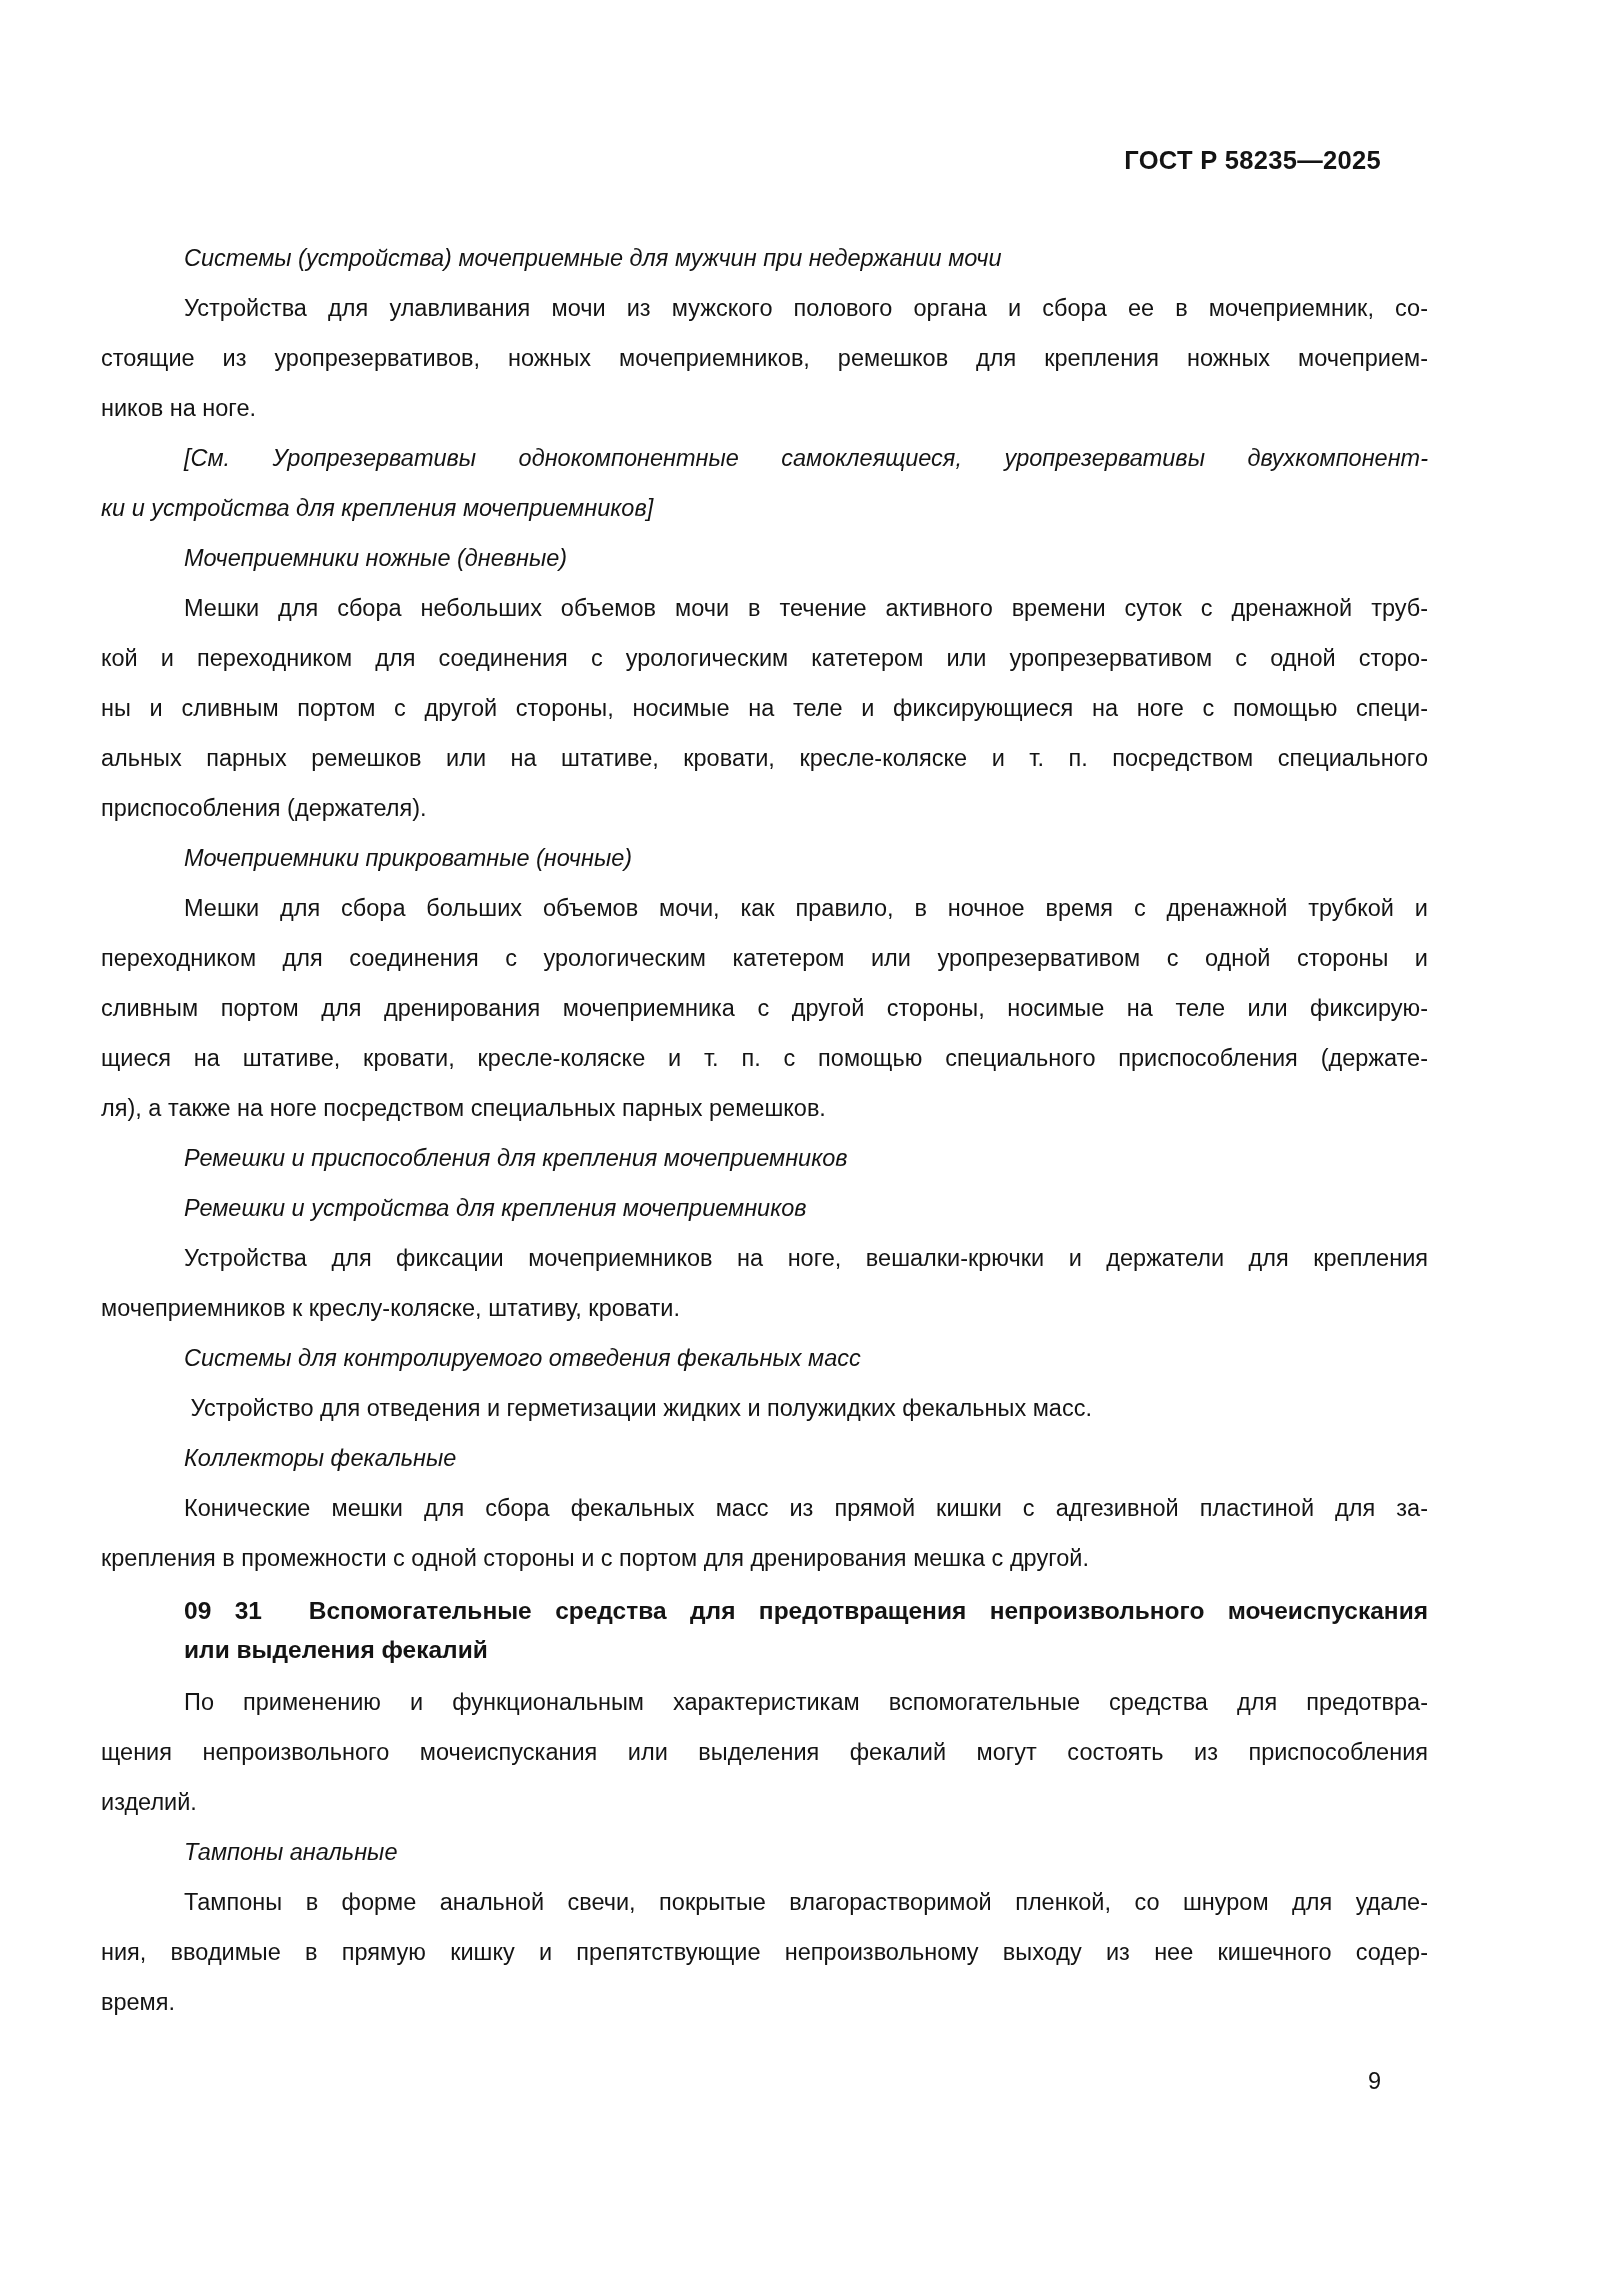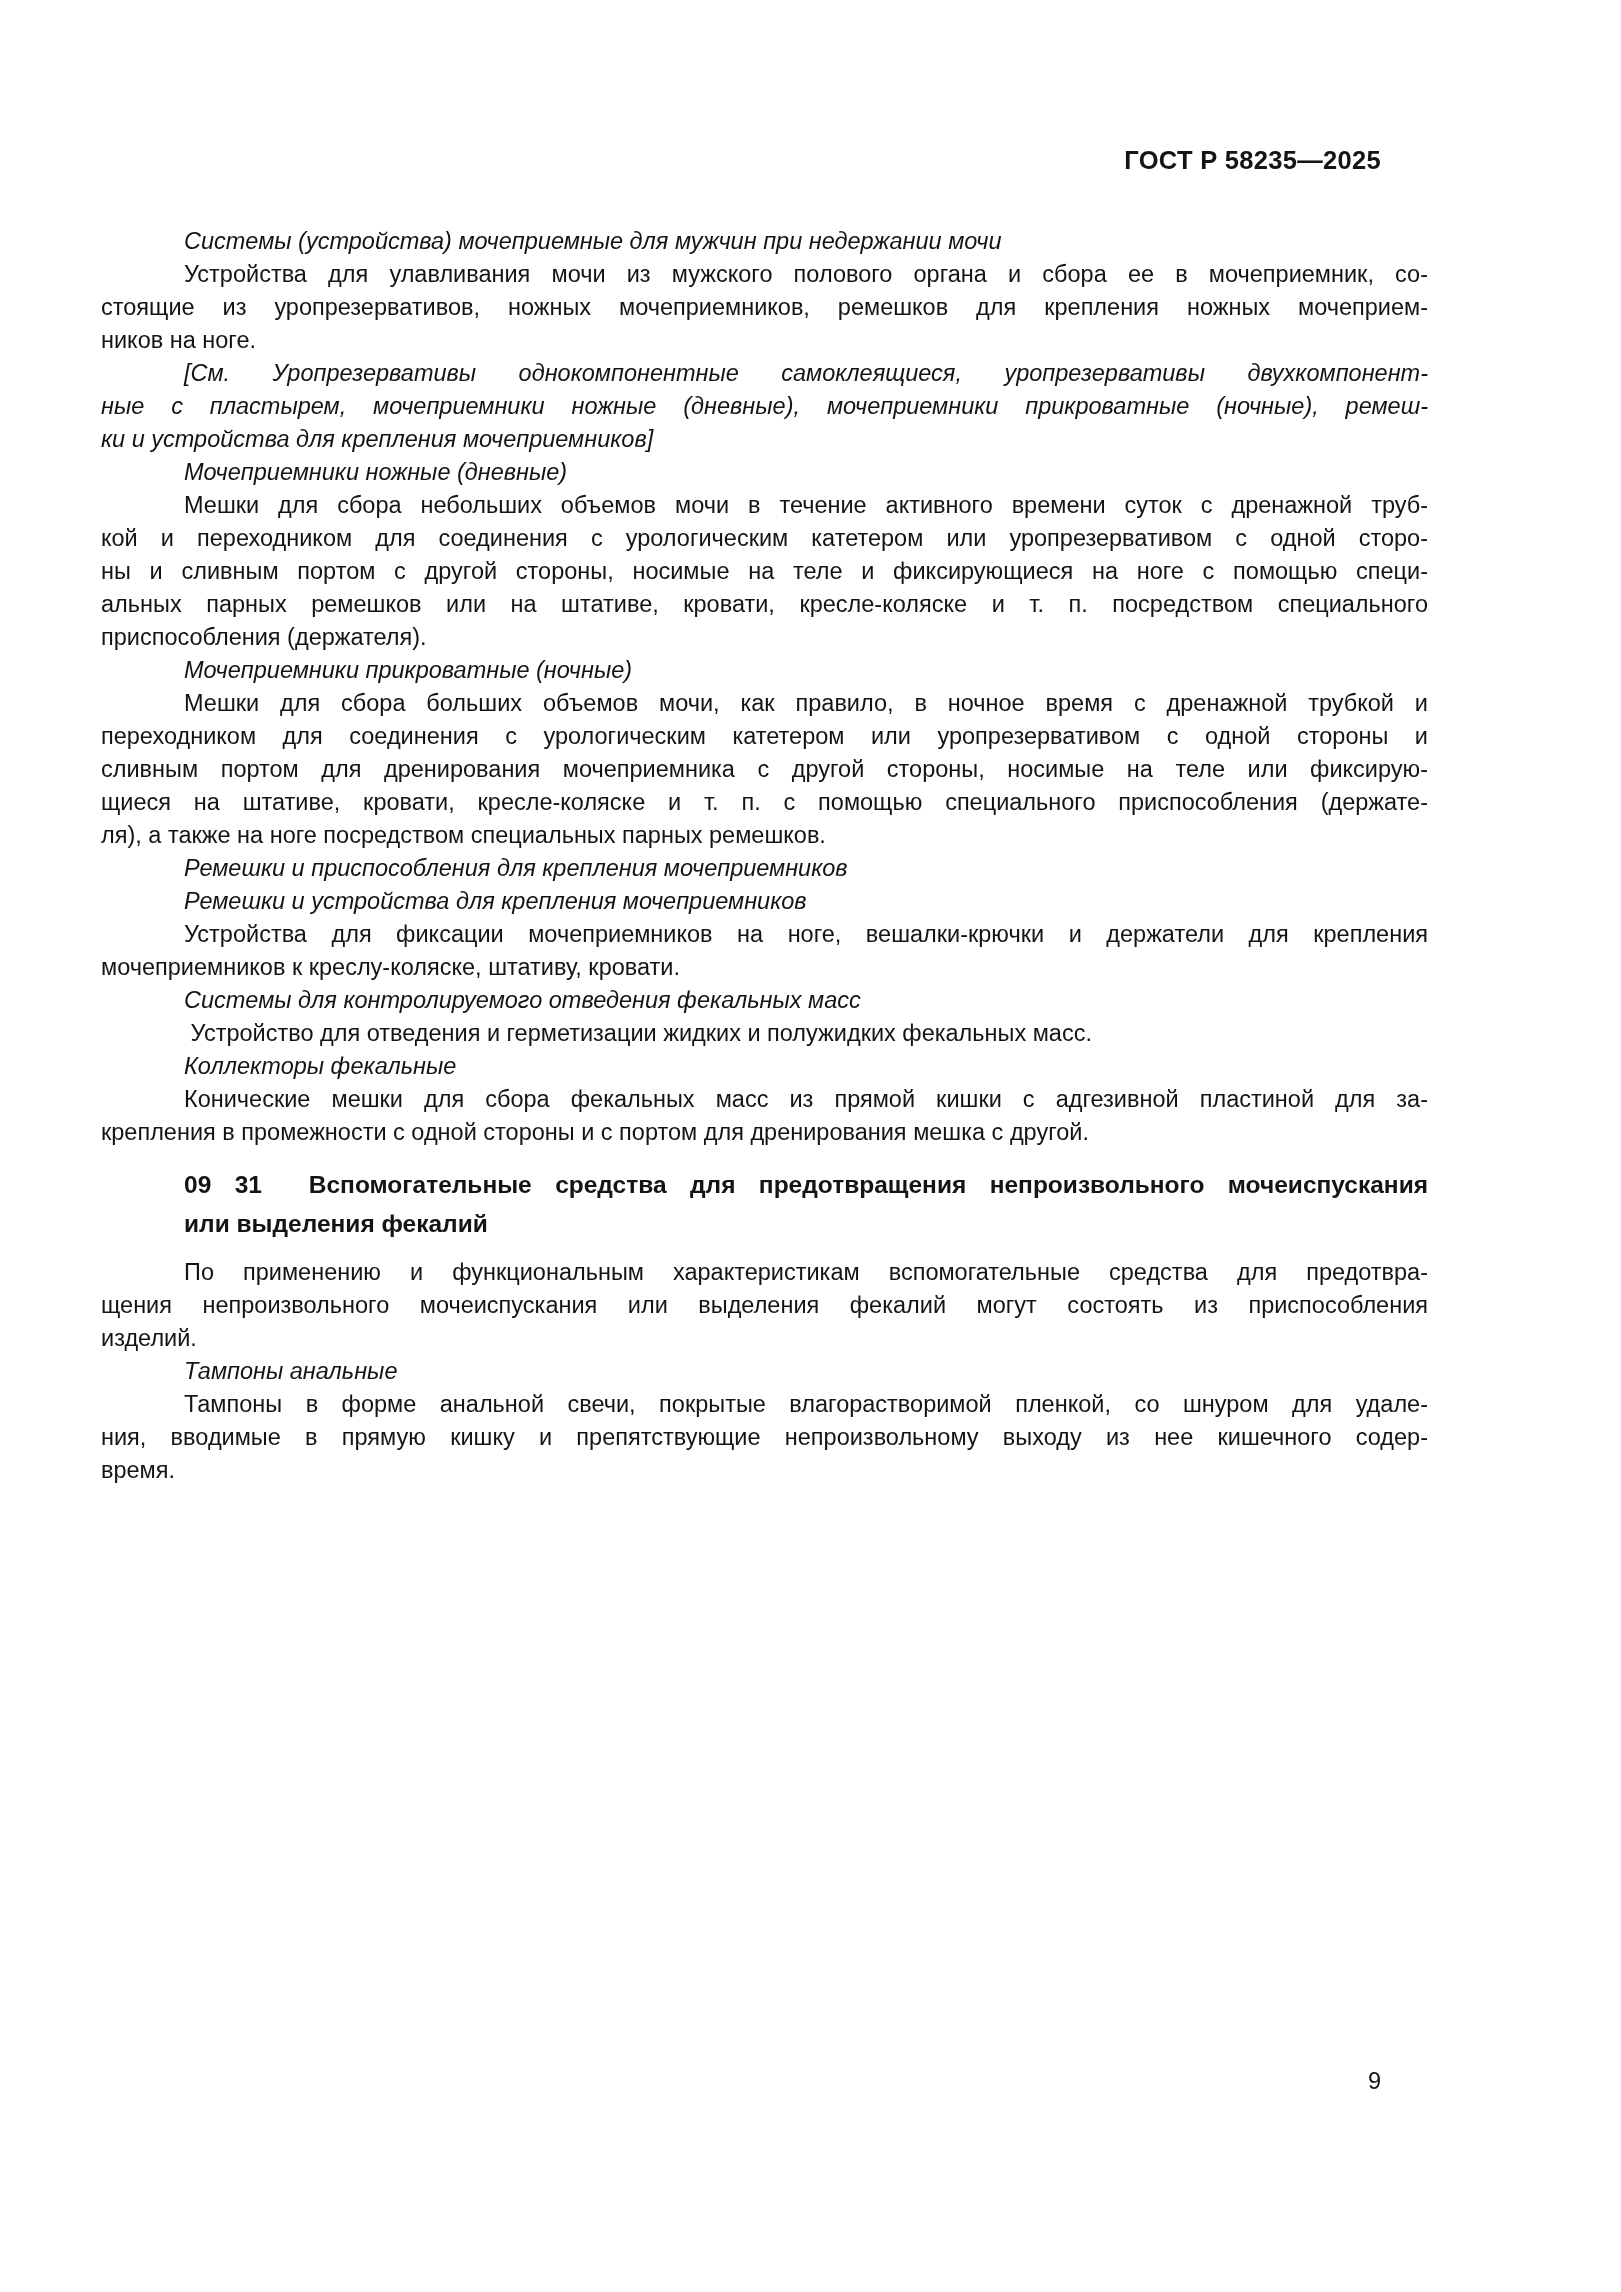--- a/index.html
+++ b/index.html
@@ -24,20 +24,21 @@
   .textblock {
     position: absolute;
     left: 101px;
     top: 225px;
     width: 1327px;
   }
   .ln {
     font-size: 23.5px;
     line-height: 33px;
     height: 33px;
+    margin-top: 17px;
   }
   .just { text-align: justify; text-align-last: justify; text-justify: inter-word; }
   .ind  { text-indent: 83px; }
   .it   { font-style: italic; }
   .heading {
     margin-top: 15.7px;
     padding-left: 83px;
     font-weight: bold;
     font-size: 24.5px;
   }
@@ -58,21 +59,20 @@
   <div class="doc-code">ГОСТ Р 58235—2025</div>
 
   <div class="textblock">
 
     <div>
       <div class="ln it ind">Системы (устройства) мочеприемные для мужчин при недержании мочи</div>
       <div class="ln ind just">Устройства для улавливания мочи из мужского полового органа и сбора ее в мочеприемник, со-</div>
       <div class="ln just">стоящие из уропрезервативов, ножных мочеприемников, ремешков для крепления ножных мочеприем-</div>
       <div class="ln">ников на ноге.</div>
       <div class="ln it ind just">[См. Уропрезервативы однокомпонентные самоклеящиеся, уропрезервативы двухкомпонент-</div>
-      <div class="ln it just">ные с пластырем, мочеприемники ножные (дневные), мочеприемники прикроватные (ночные), ремеш-</div>
       <div class="ln it">ки и устройства для крепления мочеприемников]</div>
       <div class="ln it ind">Мочеприемники ножные (дневные)</div>
       <div class="ln ind just">Мешки для сбора небольших объемов мочи в течение активного времени суток с дренажной труб-</div>
       <div class="ln just">кой и переходником для соединения с урологическим катетером или уропрезервативом с одной сторо-</div>
       <div class="ln just">ны и сливным портом с другой стороны, носимые на теле и фиксирующиеся на ноге с помощью специ-</div>
       <div class="ln just">альных парных ремешков или на штативе, кровати, кресле-коляске и т. п. посредством специального</div>
       <div class="ln">приспособления (держателя).</div>
       <div class="ln it ind">Мочеприемники прикроватные (ночные)</div>
       <div class="ln ind just">Мешки для сбора больших объемов мочи, как правило, в ночное время с дренажной трубкой и</div>
       <div class="ln just">переходником для соединения с урологическим катетером или уропрезервативом с одной стороны и</div>

